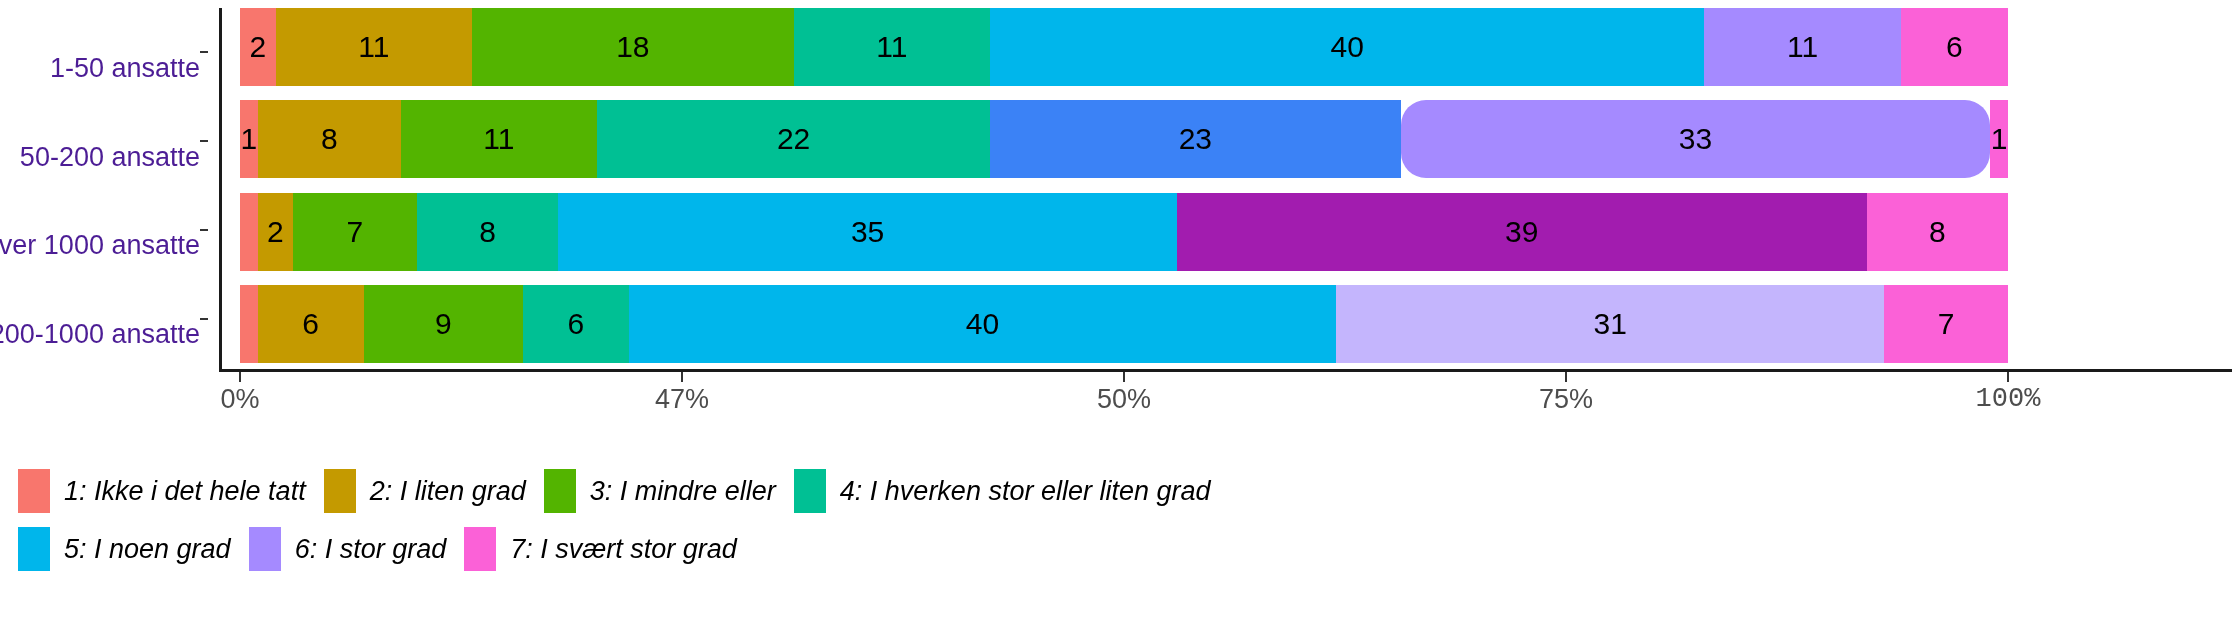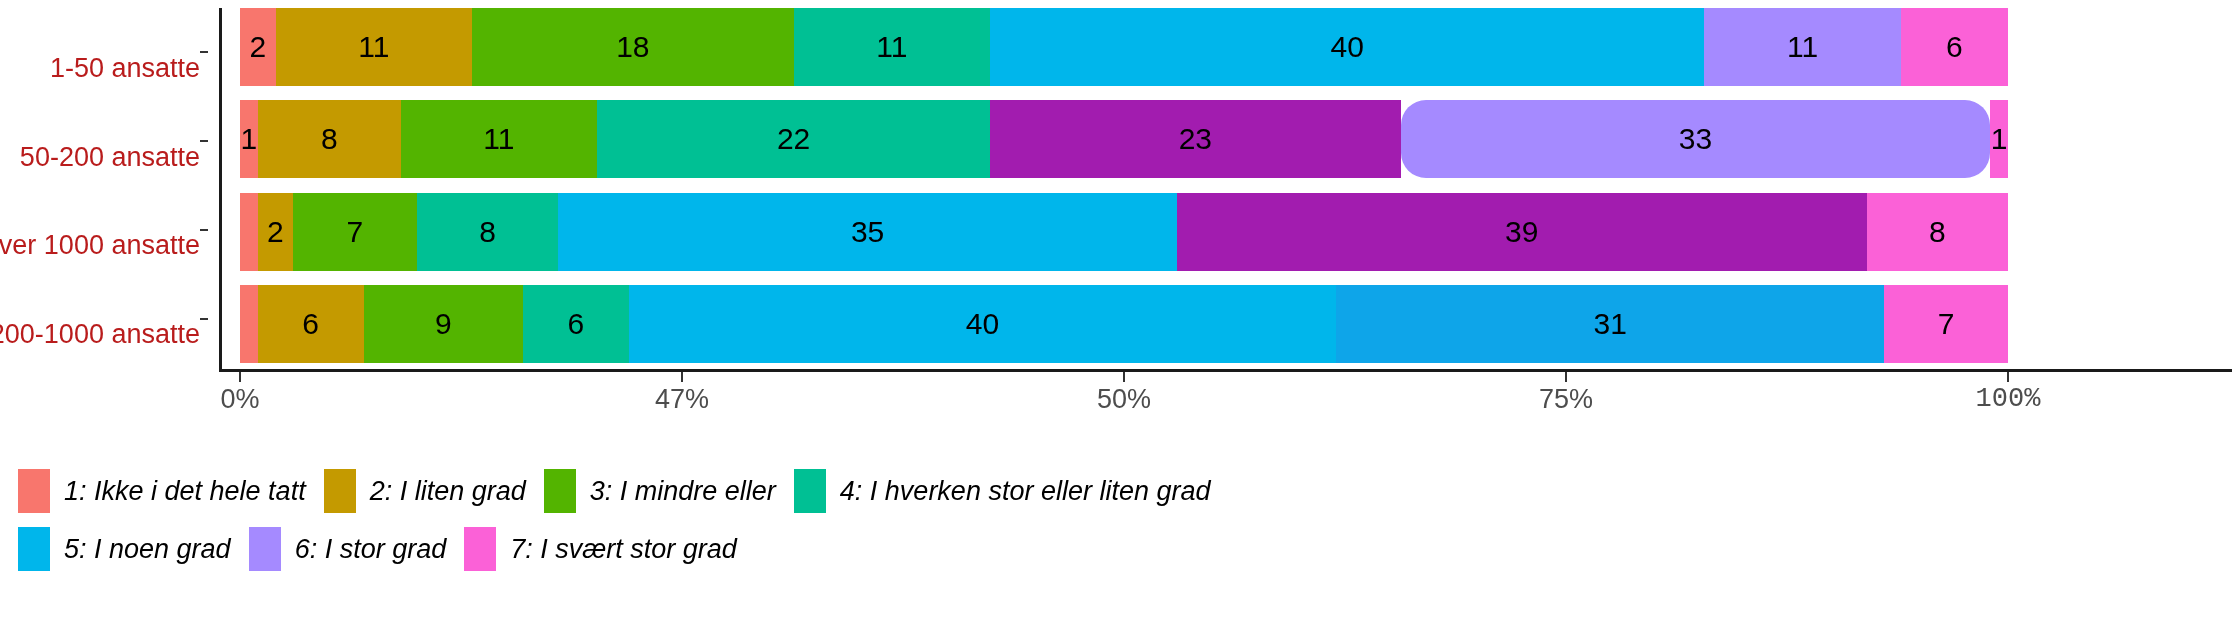--- a/index.html
+++ b/index.html
@@ -42,21 +42,21 @@
   .y-tick-row {
     flex: 1 1 0;
     display: flex;
     align-items: center;
     justify-content: flex-end;
     padding-right: 10px;
     box-sizing: border-box;
   }
   .y-tick-label {
     font-size: 27px;
-    color: #b91c1c;
+    color: #4c1d95;
     white-space: nowrap;
     line-height: 1;
     margin-top: 32px;
   }
   .y-tick-mark {
     position: absolute;
     right: 2px;
     width: 8px;
     height: 2px;
     background: #333333;
@@ -227,21 +227,21 @@
           </div>
           <div class="bar-seg" style="width: 8.08081%; background: rgb(196, 154, 0);">
             <span class="seg-value">8</span>
           </div>
           <div class="bar-seg" style="width: 11.1111%; background: rgb(83, 180, 0);">
             <span class="seg-value">11</span>
           </div>
           <div class="bar-seg" style="width: 22.2222%; background: rgb(0, 192, 148);">
             <span class="seg-value">22</span>
           </div>
-          <div class="bar-seg" style="width: 23.2323%; background: #a21caf;">
+          <div class="bar-seg" style="width: 23.2323%; background: #3b82f6;">
             <span class="seg-value">23</span>
           </div>
           <div class="bar-seg" style="width: 33.3333%; background: rgb(165, 138, 255); border-radius: 25px;">
             <span class="seg-value">33</span>
           </div>
           <div class="bar-seg" style="width: 1.0101%; background: rgb(251, 97, 215);">
             <span class="seg-value">1</span>
           </div>
         </div>
         <div class="bar-row">
@@ -272,21 +272,21 @@
           </div>
           <div class="bar-seg" style="width: 9%; background: rgb(83, 180, 0);">
             <span class="seg-value">9</span>
           </div>
           <div class="bar-seg" style="width: 6%; background: rgb(0, 192, 148);">
             <span class="seg-value">6</span>
           </div>
           <div class="bar-seg" style="width: 40%; background: rgb(0, 182, 235);">
             <span class="seg-value">40</span>
           </div>
-          <div class="bar-seg" style="width: 31%; background: #0ea5e9;">
+          <div class="bar-seg" style="width: 31%; background: #c4b5fd;">
             <span class="seg-value">31</span>
           </div>
           <div class="bar-seg" style="width: 7%; background: rgb(251, 97, 215);">
             <span class="seg-value">7</span>
           </div>
         </div>
       </div>
 
     <div class="x-axis-ticks">
         <div class="x-tick-mark" style="left: calc(0% - 1px);"></div>

